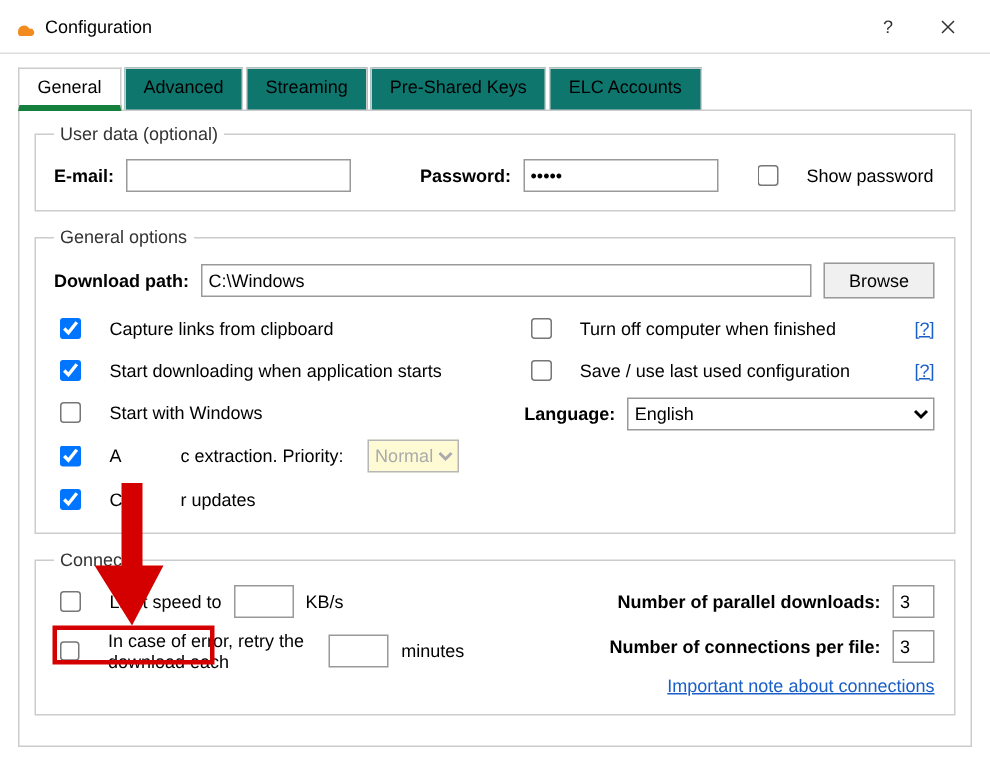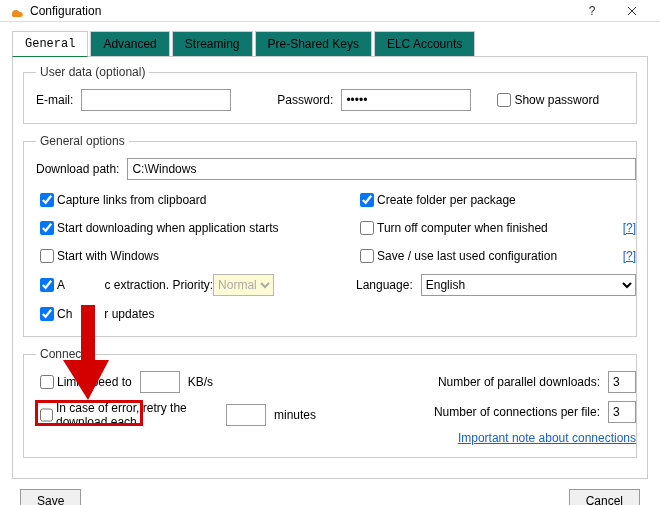--- a/index.html
+++ b/index.html
@@ -1,38 +1,38 @@
 <!DOCTYPE html>
 <html><head>
 <meta charset="utf-8">
 <style>
 * { box-sizing: border-box; font-family: "Segoe UI", Tahoma, sans-serif; font-size: 12px; }
 body { margin: 0; background: #fff; width: 660px; height: 505px; overflow: hidden; }
-.titlebar { height: 22px; display: flex; align-items: center; padding: 0 8px; border-bottom: 1px solid #ddd; }
+.titlebar { height: 36px; display: flex; align-items: center; padding: 0 8px; border-bottom: 1px solid #ddd; }
 .titlebar .icon { width: 16px; height: 16px; margin-right: 6px; }
 .titlebar .title { flex: 1; }
 .titlebar .btn { width: 40px; height: 28px; display: flex; align-items: center; justify-content: center; color: #333; }
 .tabs { display: flex; padding: 8px 12px 0 12px; }
 .tab { padding: 5px 12px; border: 1px solid #ccc; border-bottom: none; background: #0f766e; margin-right: 2px; position: relative; top: 1px; }
-.tab.active { background: #fff; border-bottom: 1px solid #15803d; z-index: 2; font-family: Liberation Mono, monospace; }
+.tab.active { background: #fff; border-bottom: 4px solid #15803d; z-index: 2; }
 .tab-body { margin: 0 12px; border: 1px solid #ccc; padding: 8px 10px 10px 10px; position: relative; }
-fieldset { border: 1px solid #ccc; margin: 0 0 10px 0; padding: 10px 0 12px 12px; }
+fieldset { border: 1px solid #ccc; margin: 0 0 10px 0; padding: 10px 13px 12px 12px; }
 legend { padding: 0 4px; color: #333; }
 .row { display: flex; align-items: center; gap: 8px; }
 .col { display: flex; flex-direction: column; gap: 8px; }
 .cols { display: flex; gap: 40px; }
 .left { flex: 1; }
 .right { flex: 1; }
-label.txt { white-space: nowrap; }
+label.txt { white-space: nowrap; font-weight: bold; }
 input[type=text], input[type=password] { border: 1px solid #999; height: 22px; padding: 0 4px; background: #fff; }
 input[type=text].narrow { width: 40px; }
 input[type=text].num { width: 28px; text-align: left; }
 select { border: 1px solid #999; height: 22px; background: #fff; }
 select.disabled { background: #fef9c3; color: #888; }
-.chk { display: flex; align-items: center; gap: 0; }
+.chk { display: flex; align-items: center; gap: 16px; }
 .chk input { width: 14px; height: 14px; }
 .btn-std { border: 1px solid #999; background: #f0f0f0; padding: 4px 16px; }
 .footer { display: flex; justify-content: space-between; padding: 10px 20px; }
 a.link { color: #1a5fc7; text-decoration: underline; }
 .qmark { color: #1a5fc7; text-decoration: underline; font-family: Arial; }
 .annot-arrow { position: absolute; left: 50px; top: 248px; pointer-events: none; }
 .annot-box { position: absolute; left: 22px; top: 343px; width: 108px; height: 26px; border: 3px solid #d40000; pointer-events: none; }
 .disabled-input { background: #eee; border: 1px solid #ccc; color: #888; }
 </style>
 </head>
@@ -77,20 +77,21 @@
         <span>Show password</span>
       </div>
     </div>
   </fieldset>
 
   <fieldset>
     <legend>General options</legend>
     <div class="row" style="margin-bottom:10px">
       <label class="txt">Download path:</label>
       <input type="text" style="flex: 1 1 0%;" value="C:\Windows">
+      <button class="btn-std">Browse</button>
     </div>
     <div class="cols">
       <div class="left col">
         <div class="chk">
             <input type="checkbox" checked="" style="">
             <span>Capture links from clipboard</span>
           </div>
         <div class="chk">
             <input type="checkbox" checked="" style="">
             <span>Start downloading when application starts</span>
@@ -103,24 +104,20 @@
           <input type="checkbox" checked="" style="">
           <span><span>A</span><span style="visibility:hidden">utomati</span><span>c extraction. Priority:</span></span>
           <select class="disabled" disabled=""><option>Normal</option></select>
         </div>
         <div class="chk">
           <input type="checkbox" checked="" style="">
           <span><span>Ch</span><span style="visibility:hidden">eck fo</span><span>r updates</span></span>
         </div>
       </div>
       <div class="right col">
-        <div class="chk">
-            <input type="checkbox" checked="" style="">
-            <span>Create folder per package</span>
-          </div>
         <div class="row">
             <div class="chk">
               <input type="checkbox" style="">
               <span>Turn off computer when finished</span>
             </div>
             <span style="flex:1"></span>
             <a class="qmark">[?]</a>
           </div>
         <div class="row">
             <div class="chk">

